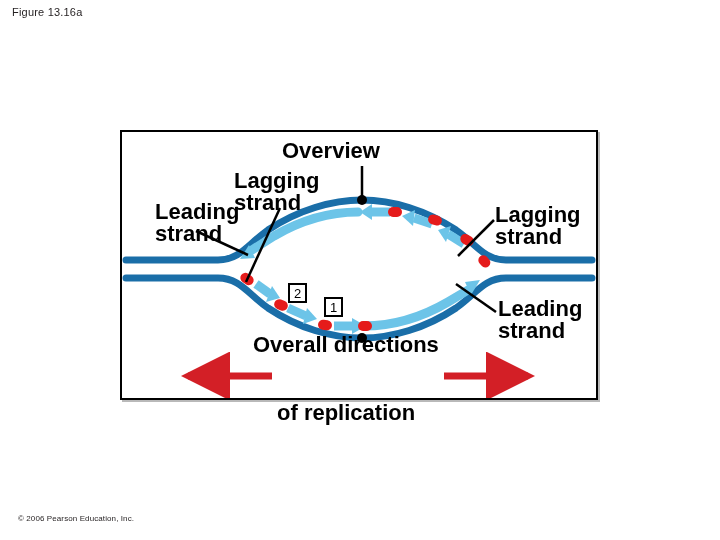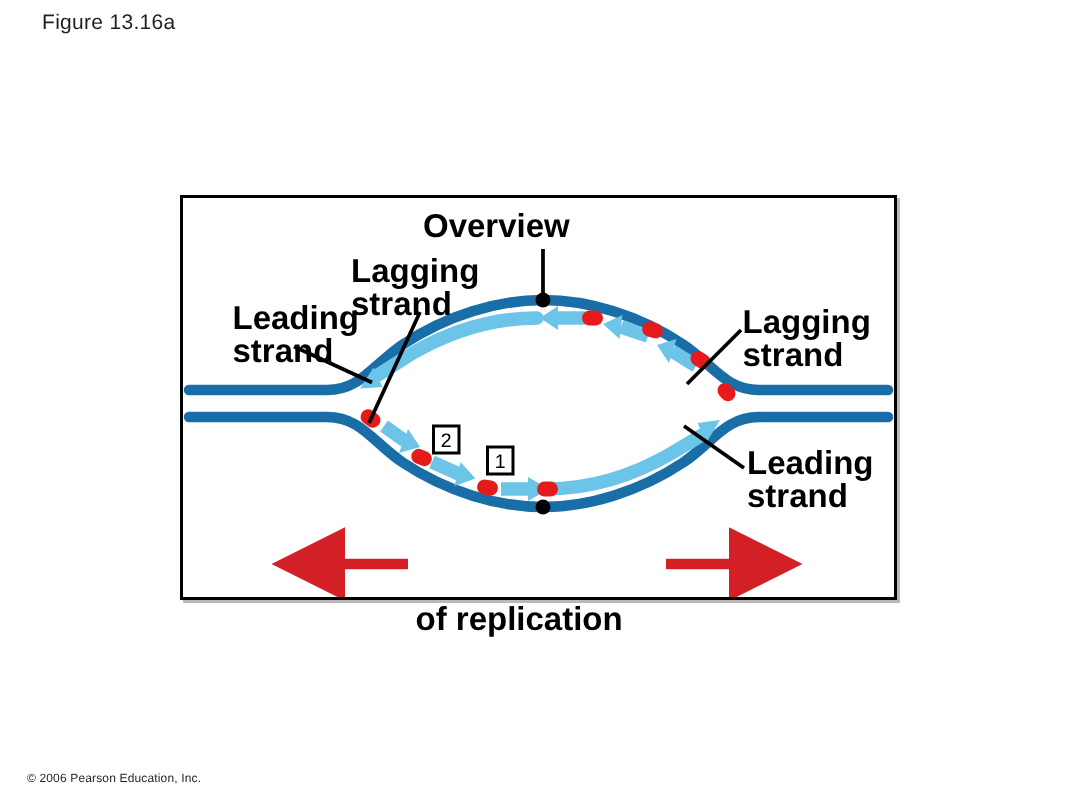--- a/index.html
+++ b/index.html
@@ -10,23 +10,23 @@
   #page {
     position: relative;
     width: 720px;
     height: 540px;
     background: #ffffff;
     font-family: "Liberation Sans", sans-serif;
     overflow: hidden;
   }
   #figure-caption {
     position: absolute;
-    left: 28px;
+    left: 12px;
     top: 6px;
-    font-size: 14px;
+    font-size: 11px;
     color: #231f20;
     letter-spacing: 0.2px;
     white-space: nowrap;
   }
   #copyright {
     position: absolute;
     left: 18px;
     top: 514px;
     font-size: 8px;
     color: #231f20;
@@ -173,19 +173,20 @@
 
     <div class="art-label" id="label-overview">Overview</div>
     <div class="art-label" id="label-lagging-left">Lagging
 strand</div>
     <div class="art-label" id="label-leading-left">Leading
 strand</div>
     <div class="art-label" id="label-lagging-right">Lagging
 strand</div>
     <div class="art-label" id="label-leading-right">Leading
 strand</div>
+    <div class="art-label" id="label-overall">Overall directions</div>
     <div class="art-label" id="label-replication">of replication</div>
 
   </div>
 
   <div id="copyright">© 2006 Pearson Education, Inc.</div>
 
 </div>
 
 </body></html>

